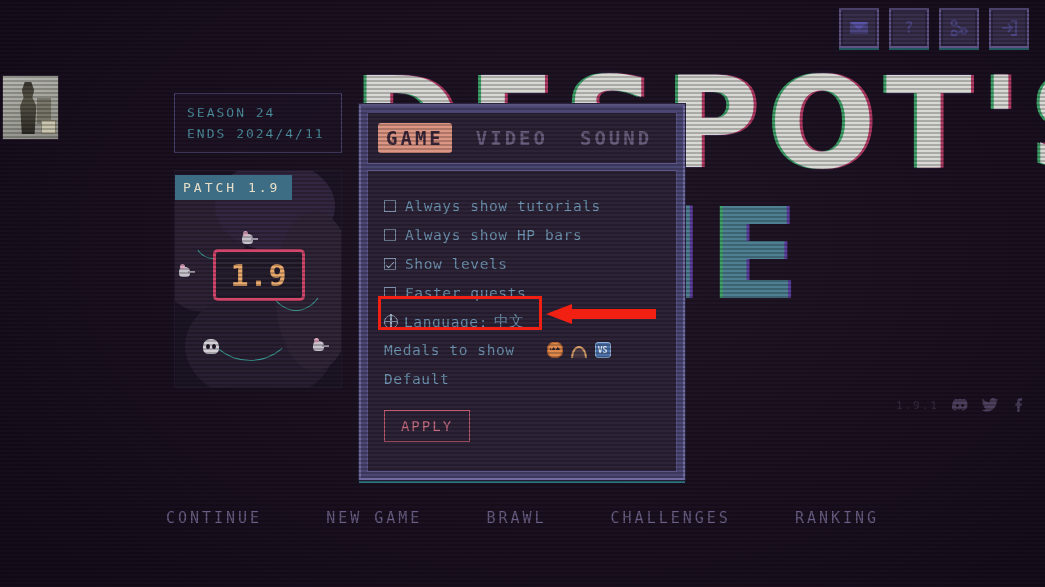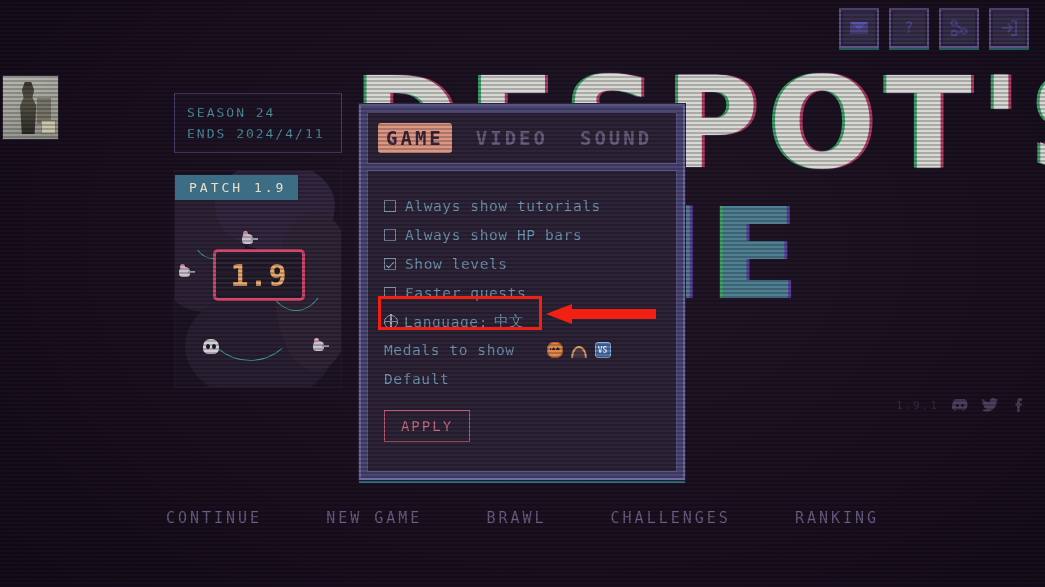--- a/index.html
+++ b/index.html
@@ -168,21 +168,21 @@
     content:""; position:absolute; top:5px; width:4px; height:5px;
     background:#1d1526; border-radius:50%;
   }
   .skull:before { left:3px; } .skull:after { right:3px; }
   .patch-label {
     position:absolute; left:0; top:4px;
     background:#3d6d85;
     color:#e8dfc8;
     font-size:13px;
     letter-spacing:3px;
-    padding:5px 12px 5px 14px;
+    padding:5px 12px 5px 8px;
     white-space:nowrap;
     z-index:5;
   }
 
   
   .settings-panel {
     position:absolute; left:359px; top:104px;
     width:326px; height:376px;
     background:#4b4775;
     border:2px solid #6f6aa0;

